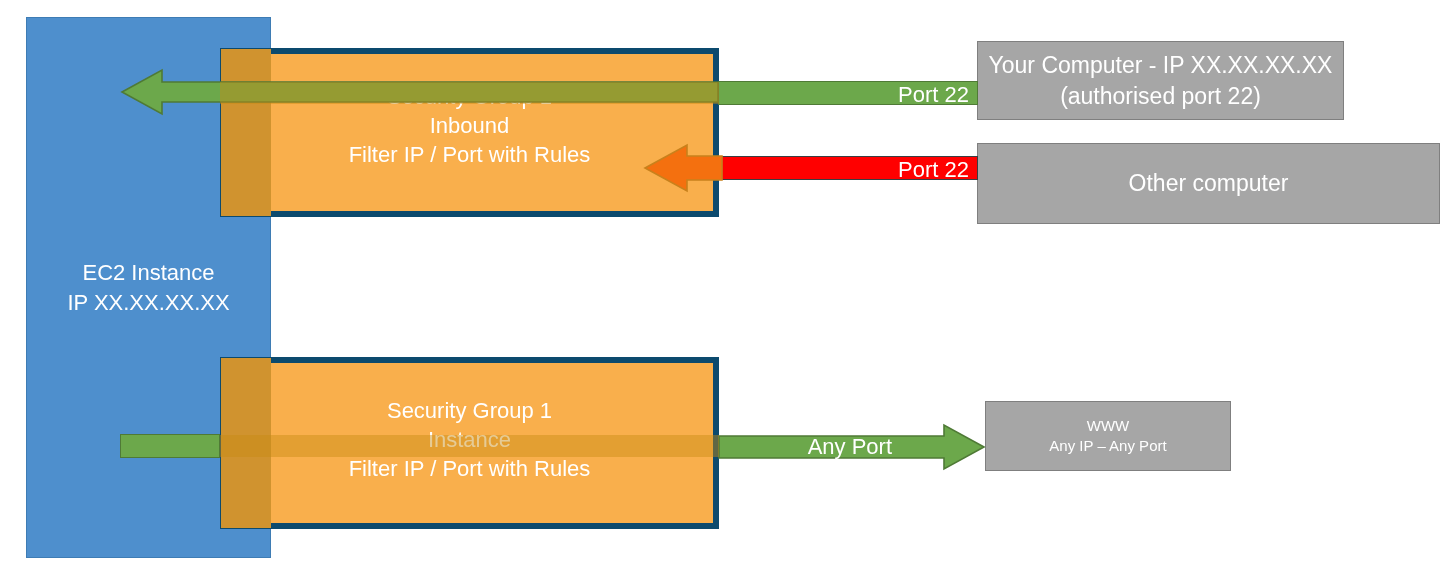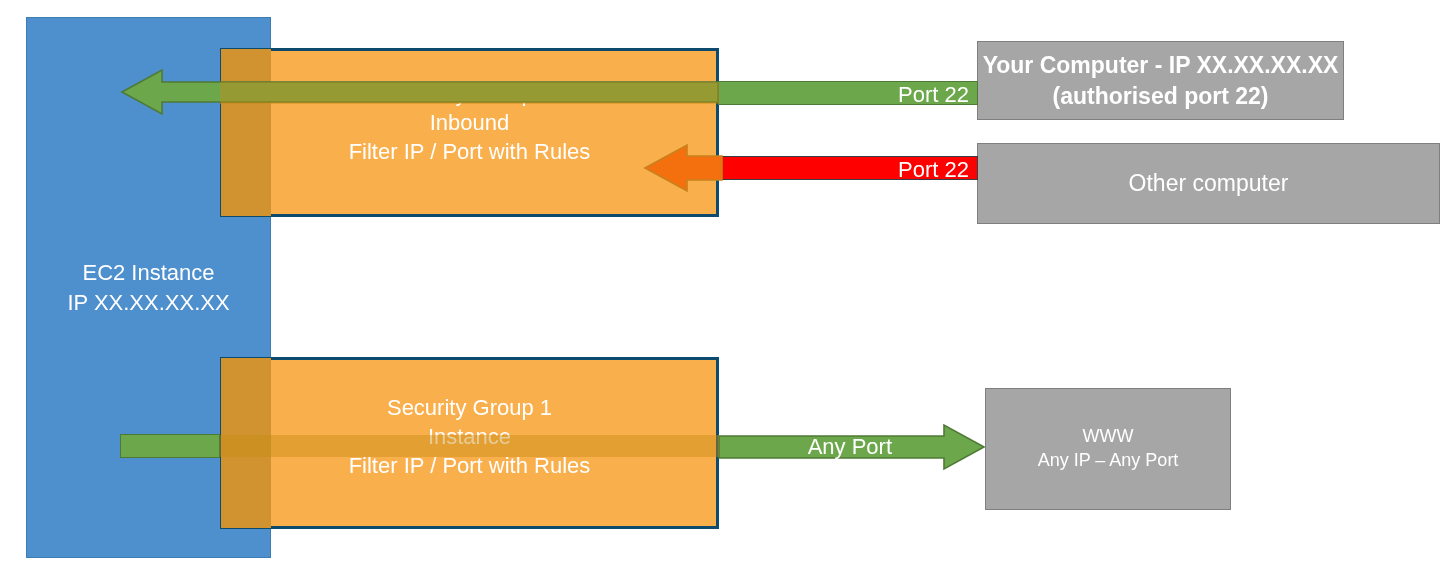--- a/index.html
+++ b/index.html
@@ -44,21 +44,21 @@
     z-index: 1;
     font-size: 22px;
   }
   .ec2 .line { display: block; }
 
   
   .sg {
     left: 220px;
     width: 499px;
     background: #F9AF4C;
-    border: 3px solid #0c4a6e;
+    border: 6px solid #0c4a6e;
     z-index: 3;
     font-size: 22px;
     justify-content: flex-start;
     padding-top: 28px;
   }
   .sg-inbound  { top: 48px;  height: 169px; }
   .sg-outbound { top: 357px; height: 172px; padding-top: 33px; }
   .sg .line { display: block; }
 
   
@@ -106,23 +106,23 @@
 
   
   .node-grey {
     background: #A6A6A6;
     border: 1px solid #7F7F7F;
     z-index: 2;
     font-size: 23px;
   }
   .node-grey .line { display: block; }
 
-  #node-your-computer { left: 977px; top: 41px;  width: 367px; height: 79px; font-weight: bold; }
+  #node-your-computer { left: 977px; top: 41px;  width: 367px; height: 79px; }
   #node-other-computer{ left: 977px; top: 135px; width: 463px; height: 81px; margin-top: 8px; }
-  #node-www           { left: 985px; top: 388px; width: 246px; height: 122px; font-size: 18px; }
+  #node-www           { left: 985px; top: 401px; width: 246px; height: 70px; font-size: 15px; }
 </style>
 </head>
 <body>
 
 <div id="canvas">
 
   <div class="box ec2">
     <span class="line">EC2 Instance</span>
     <span class="line">IP XX.XX.XX.XX</span>
   </div>

